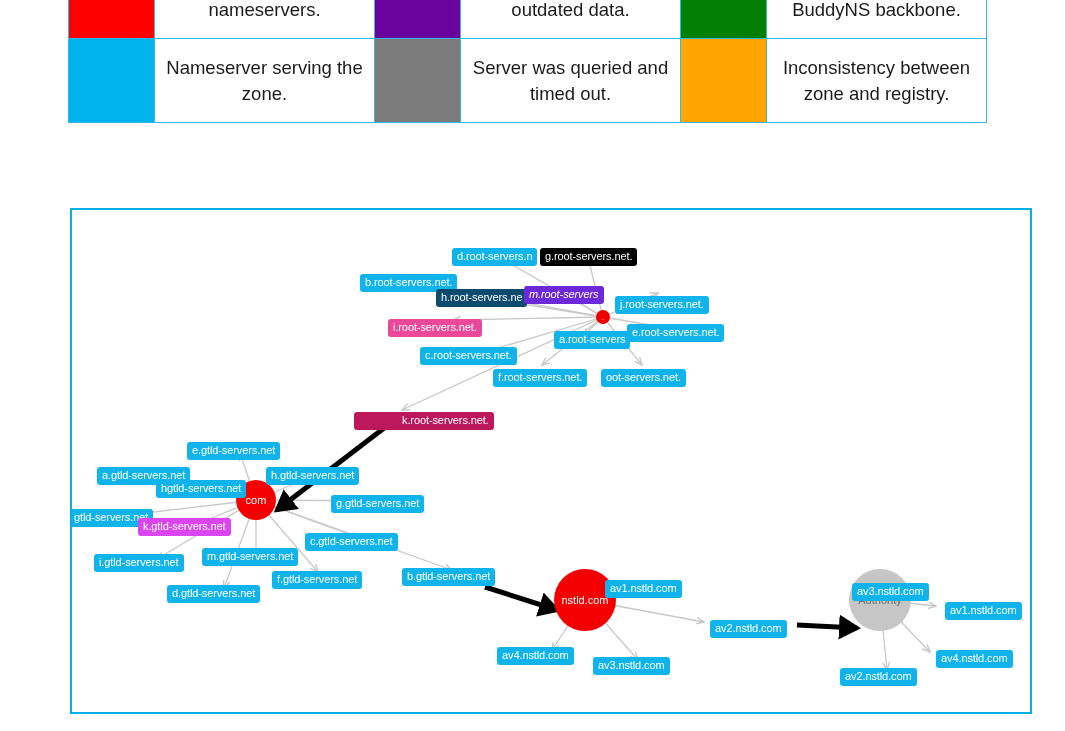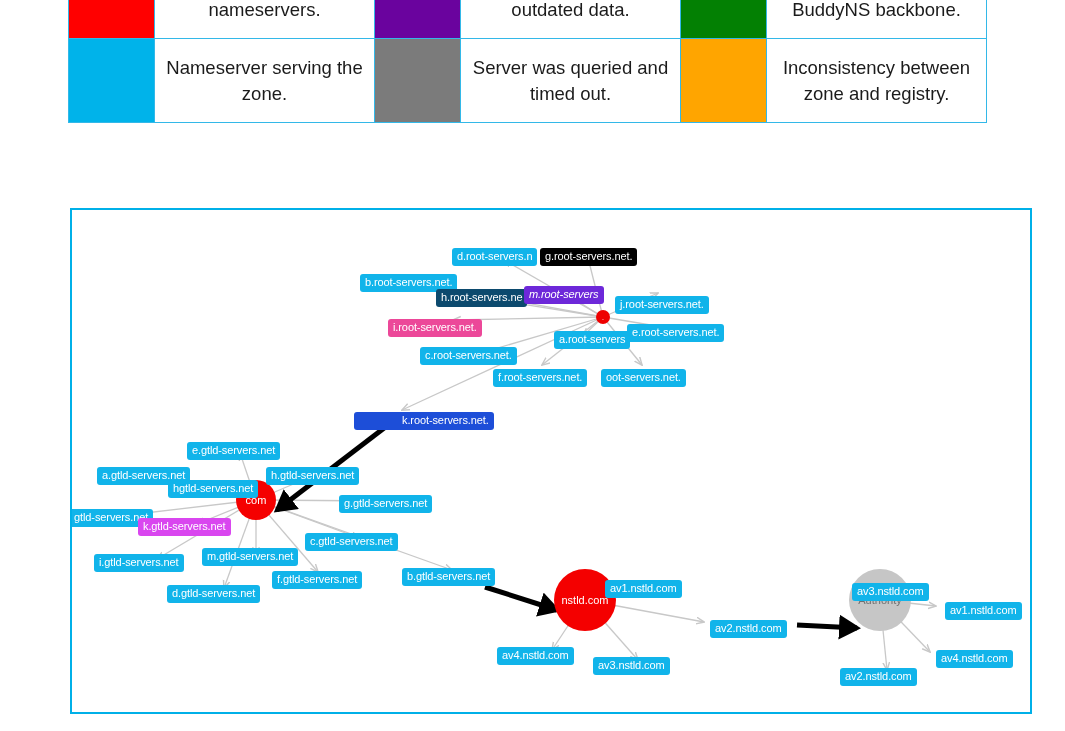--- a/index.html
+++ b/index.html
@@ -201,26 +201,26 @@
       <div class="nodelabel" style="left: 288px; top: 64px; background: rgb(17, 180, 234);">b.root-servers.net.</div>
       <div class="nodelabel" style="left: 364px; top: 79px; background: #0c4a6e;">h.root-servers.ne</div>
       <div class="nodelabel" style="left: 452px; top: 76px; background: #6d28d9; font-style: italic;">m.root-servers</div>
       <div class="nodelabel" style="left: 543px; top: 86px; background: rgb(17, 180, 234);">j.root-servers.net.</div>
       <div class="nodelabel" style="left: 290px; top: 109px; background: #ec4899; margin-left: 26px;">i.root-servers.net.</div>
       <div class="nodelabel" style="left: 482px; top: 121px; background: rgb(17, 180, 234);">a.root-servers</div>
       <div class="nodelabel" style="left: 555px; top: 114px; background: rgb(17, 180, 234);">e.root-servers.net.</div>
       <div class="nodelabel" style="left: 348px; top: 137px; background: rgb(17, 180, 234);">c.root-servers.net.</div>
       <div class="nodelabel" style="left: 421px; top: 159px; background: rgb(17, 180, 234);">f.root-servers.net.</div>
       <div class="nodelabel" style="left: 529px; top: 159px; background: rgb(17, 180, 234);">oot-servers.net.</div>
-      <div class="nodelabel" style="left: 282px; top: 202px; background: #1d4ed8; padding-left: 48px;">k.root-servers.net.</div>
+      <div class="nodelabel" style="left: 282px; top: 202px; background: #be185d; padding-left: 48px;">k.root-servers.net.</div>
       <div class="nodelabel" style="left: 115px; top: 232px; background: rgb(17, 180, 234);">e.gtld-servers.net</div>
       <div class="nodelabel" style="left: 25px; top: 257px; background: rgb(17, 180, 234);">a.gtld-servers.net</div>
       <div class="nodelabel" style="left: 194px; top: 257px; background: rgb(17, 180, 234);">h.gtld-servers.net</div>
-      <div class="nodelabel" style="left: 96px; top: 270px; background: rgb(17, 180, 234);">hgtld-servers.net</div>
-      <div class="nodelabel" style="left: 259px; top: 285px; background: rgb(17, 180, 234); margin-left: 8px;">g.gtld-servers.net</div>
+      <div class="nodelabel" style="left: 84px; top: 270px; background: rgb(17, 180, 234);">hgtld-servers.net</div>
+      <div class="nodelabel" style="left: 259px; top: 285px; background: rgb(17, 180, 234);">g.gtld-servers.net</div>
       <div class="nodelabel" style="left: -3px; top: 299px; background: rgb(17, 180, 234);">gtld-servers.net</div>
       <div class="nodelabel" style="left: 66px; top: 308px; background: #d946ef;">k.gtld-servers.net</div>
       <div class="nodelabel" style="left: 233px; top: 323px; background: rgb(17, 180, 234);">c.gtld-servers.net</div>
       <div class="nodelabel" style="left: 130px; top: 338px; background: rgb(17, 180, 234);">m.gtld-servers.net</div>
       <div class="nodelabel" style="left: 22px; top: 344px; background: rgb(17, 180, 234);">i.gtld-servers.net</div>
       <div class="nodelabel" style="left: 200px; top: 361px; background: rgb(17, 180, 234);">f.gtld-servers.net</div>
       <div class="nodelabel" style="left: 330px; top: 358px; background: rgb(17, 180, 234);">b.gtld-servers.net</div>
       <div class="nodelabel" style="left: 95px; top: 375px; background: rgb(17, 180, 234);">d.gtld-servers.net</div>
       <div class="nodelabel" style="left: 533px; top: 370px; background: rgb(17, 180, 234);">av1.nstld.com</div>
       <div class="nodelabel" style="left: 638px; top: 410px; background: rgb(17, 180, 234);">av2.nstld.com</div>

